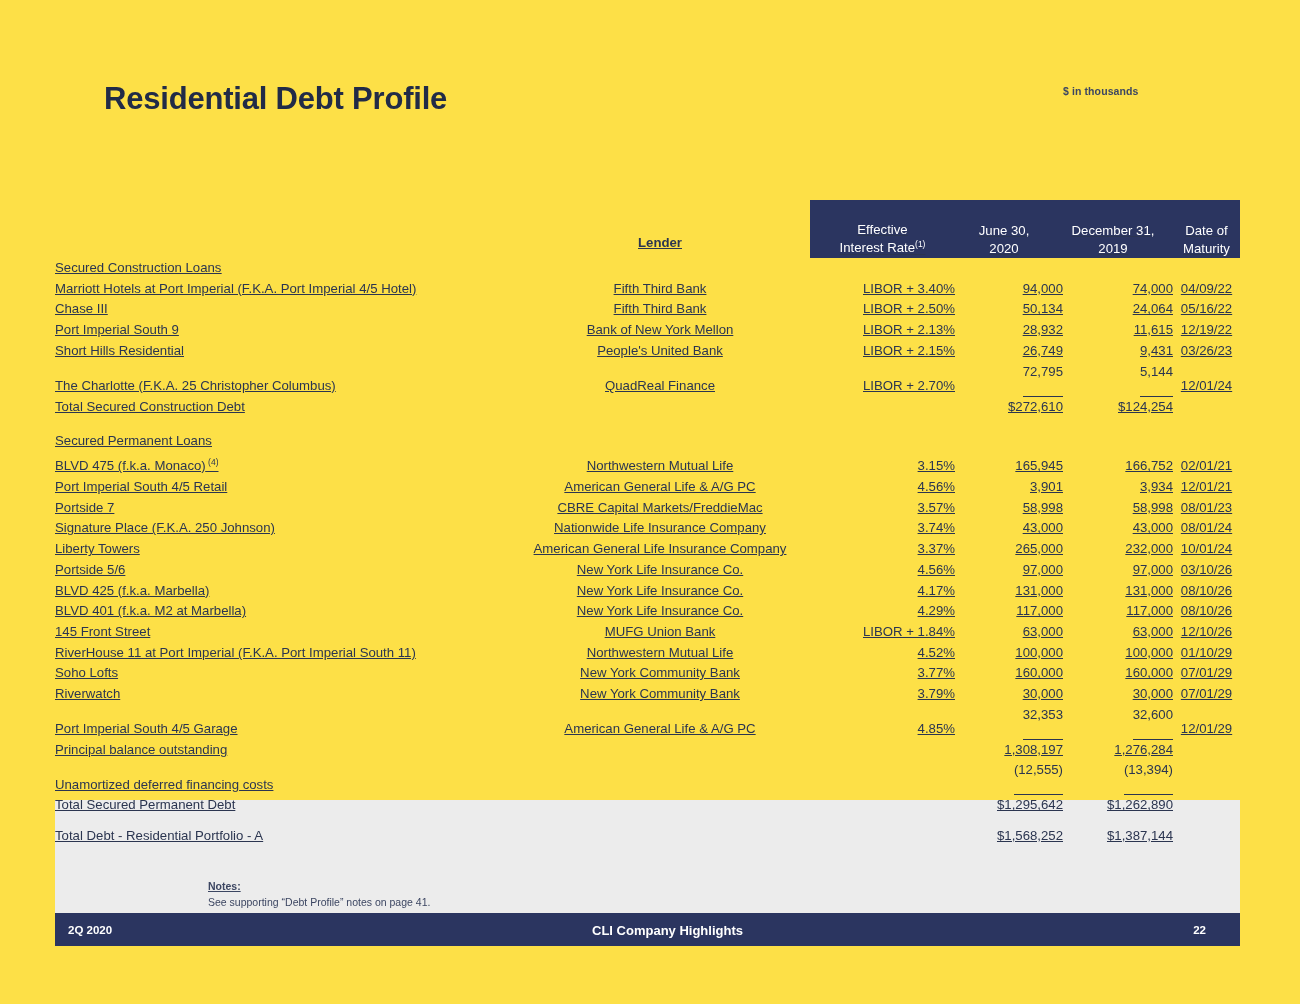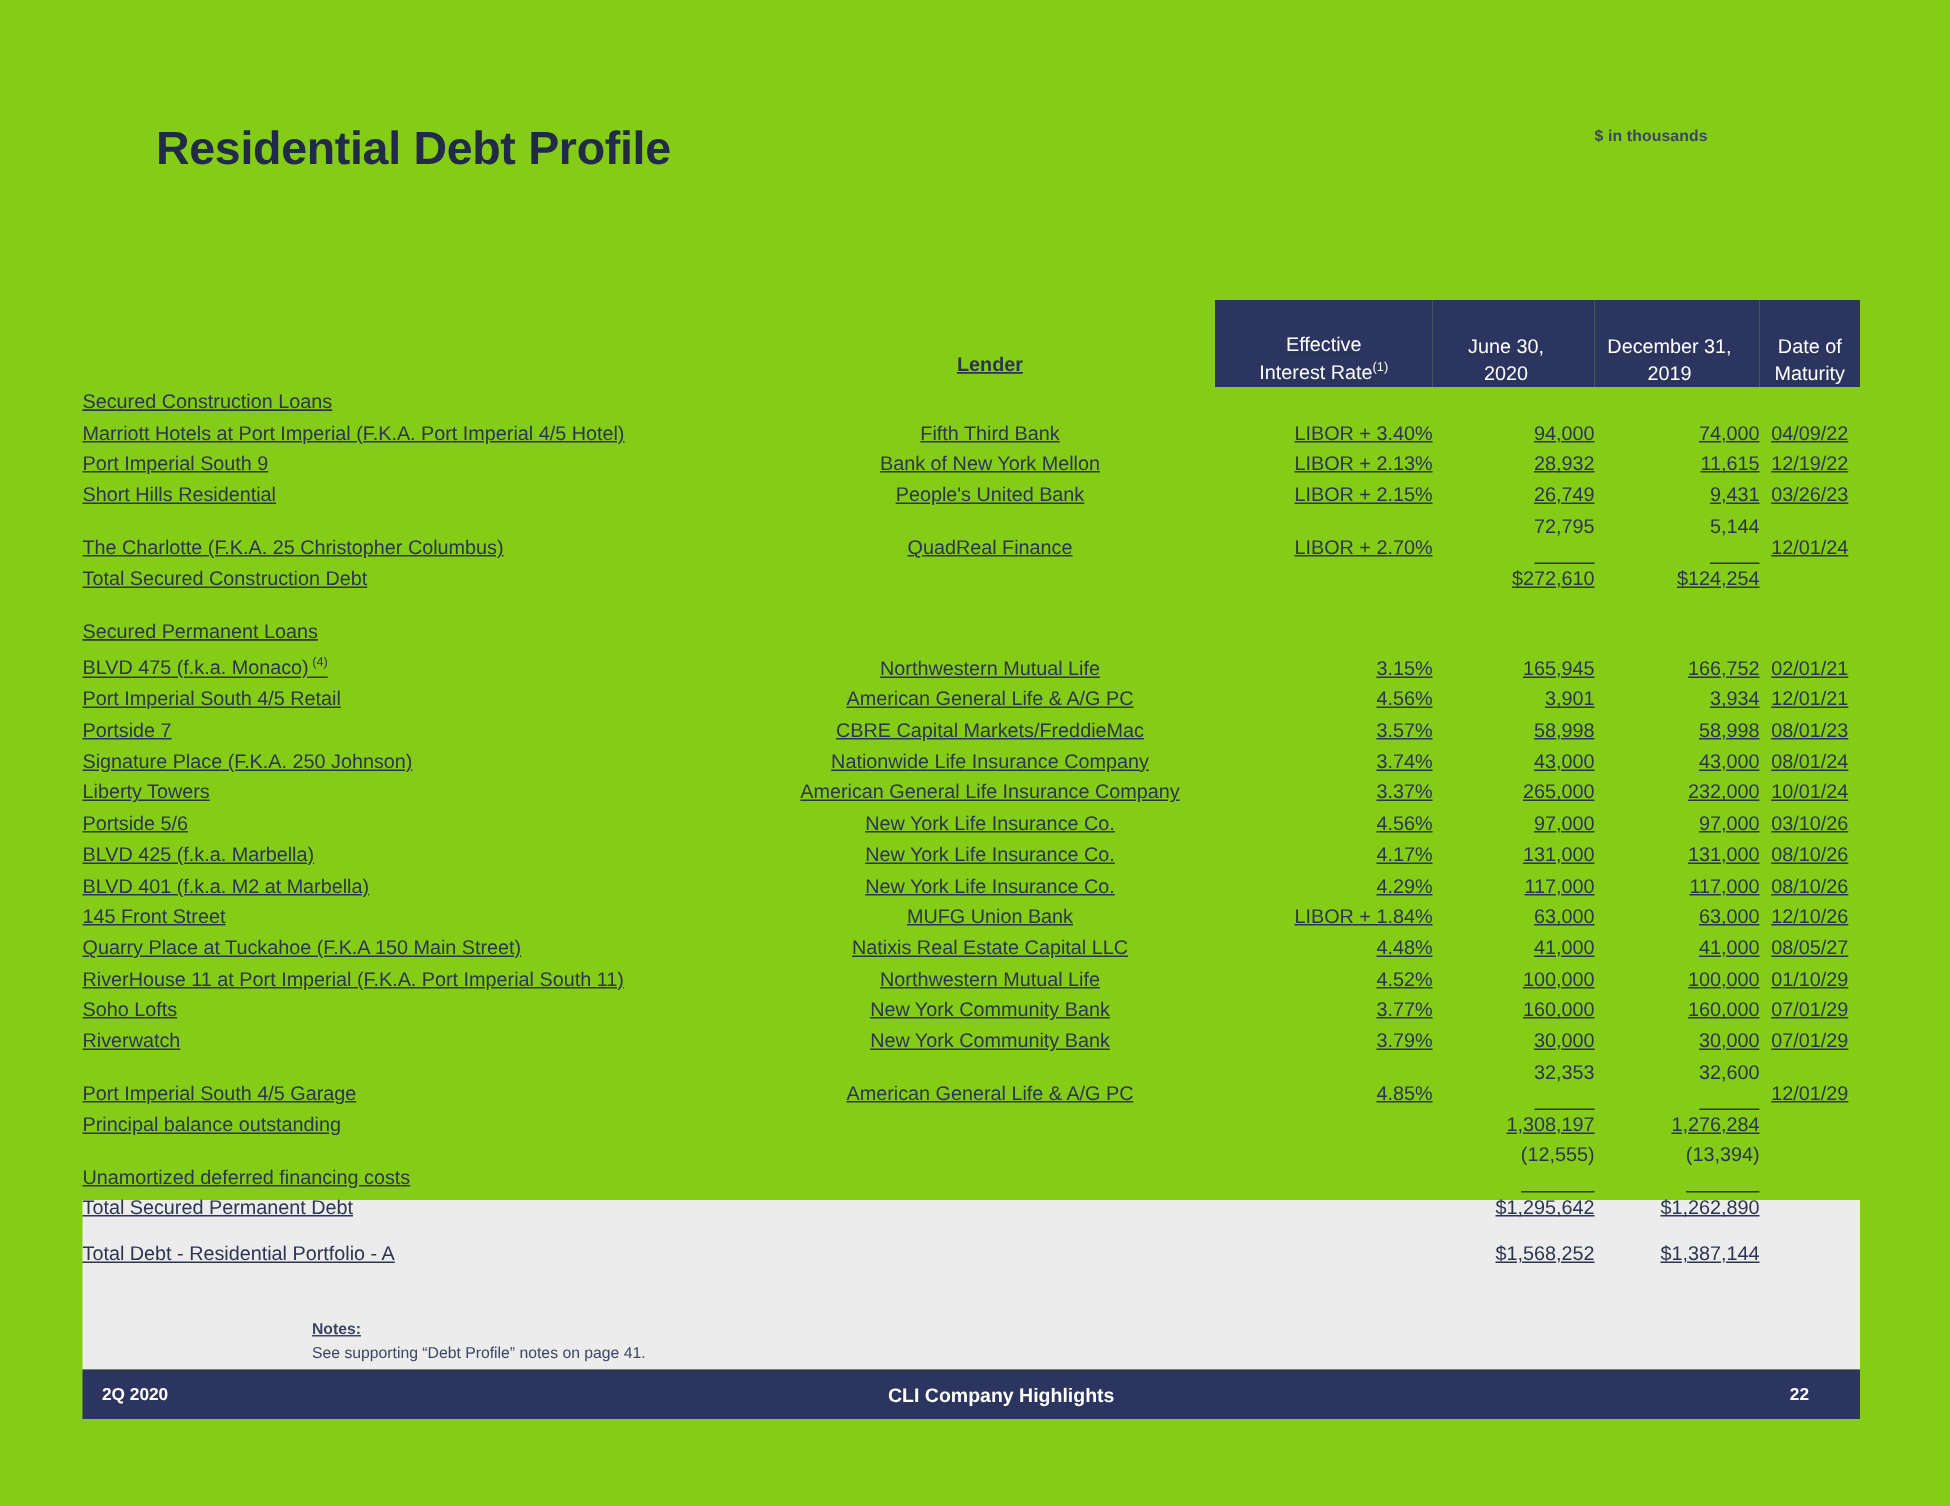--- a/index.html
+++ b/index.html
@@ -11,21 +11,21 @@
     width: 1300px;
     height: 1004px;
     position: relative;
     font-family: "Liberation Sans", sans-serif;
     color: #2b3550;
     overflow: hidden;
   }
   .slide {
     position: absolute;
     inset: 0;
-    background: #84cc16;
+    background: #fde047;
   }
 
   
   .title {
     position: absolute;
     left: 104px;
     top: 81px;
     font-size: 31px;
     font-weight: bold;
     letter-spacing: -0.2px;
@@ -236,20 +236,28 @@
           </tr>
           <tr class="data-row">
             <td class="name">Marriott Hotels at Port Imperial (F.K.A. Port Imperial 4/5 Hotel)</td>
             <td class="lender">Fifth Third Bank</td>
             <td class="rate">LIBOR + 3.40%</td>
             <td class="amt">94,000</td>
             <td class="amt">74,000</td>
             <td class="mat">04/09/22</td>
           </tr>
           <tr class="data-row">
+            <td class="name">Chase III</td>
+            <td class="lender">Fifth Third Bank</td>
+            <td class="rate">LIBOR + 2.50%</td>
+            <td class="amt">50,134</td>
+            <td class="amt">24,064</td>
+            <td class="mat">05/16/22</td>
+          </tr>
+          <tr class="data-row">
             <td class="name">Port Imperial South 9</td>
             <td class="lender">Bank of New York Mellon</td>
             <td class="rate">LIBOR + 2.13%</td>
             <td class="amt">28,932</td>
             <td class="amt">11,615</td>
             <td class="mat">12/19/22</td>
           </tr>
           <tr class="data-row">
             <td class="name">Short Hills Residential</td>
             <td class="lender">People's United Bank</td>
@@ -351,28 +359,20 @@
           </tr>
           <tr class="data-row">
             <td class="name">145 Front Street</td>
             <td class="lender">MUFG Union Bank</td>
             <td class="rate">LIBOR + 1.84%</td>
             <td class="amt">63,000</td>
             <td class="amt">63,000</td>
             <td class="mat">12/10/26</td>
           </tr>
           <tr class="data-row">
-            <td class="name">Quarry Place at Tuckahoe (F.K.A 150 Main Street)</td>
-            <td class="lender">Natixis Real Estate Capital LLC</td>
-            <td class="rate">4.48%</td>
-            <td class="amt">41,000</td>
-            <td class="amt">41,000</td>
-            <td class="mat">08/05/27</td>
-          </tr>
-          <tr class="data-row">
             <td class="name">RiverHouse 11 at Port Imperial (F.K.A. Port Imperial South 11)</td>
             <td class="lender">Northwestern Mutual Life</td>
             <td class="rate">4.52%</td>
             <td class="amt">100,000</td>
             <td class="amt">100,000</td>
             <td class="mat">01/10/29</td>
           </tr>
           <tr class="data-row">
             <td class="name">Soho Lofts</td>
             <td class="lender">New York Community Bank</td>

